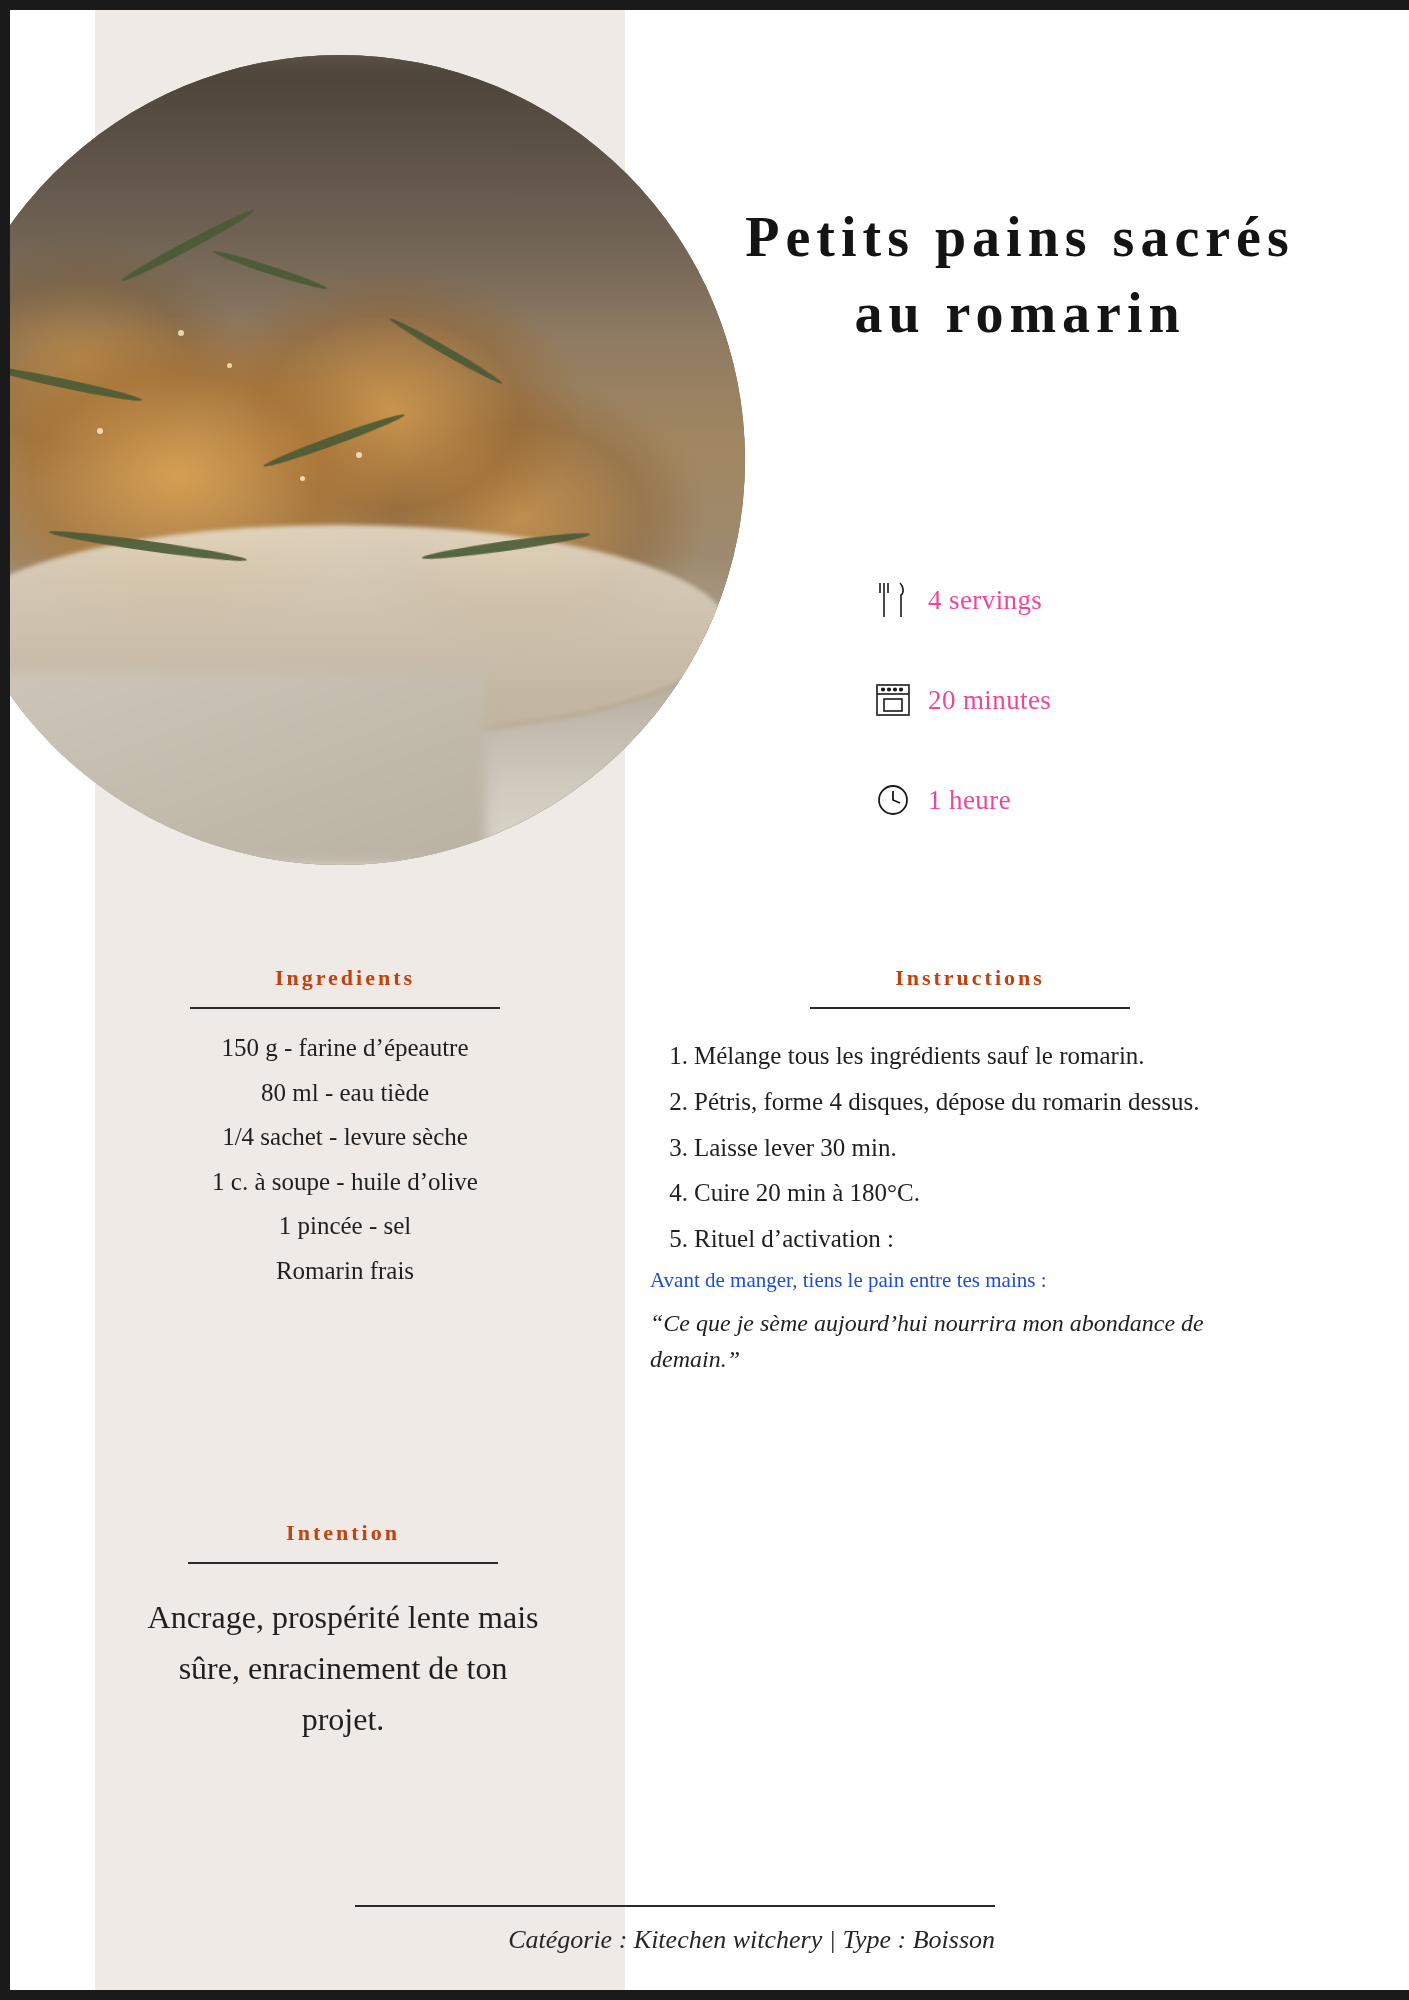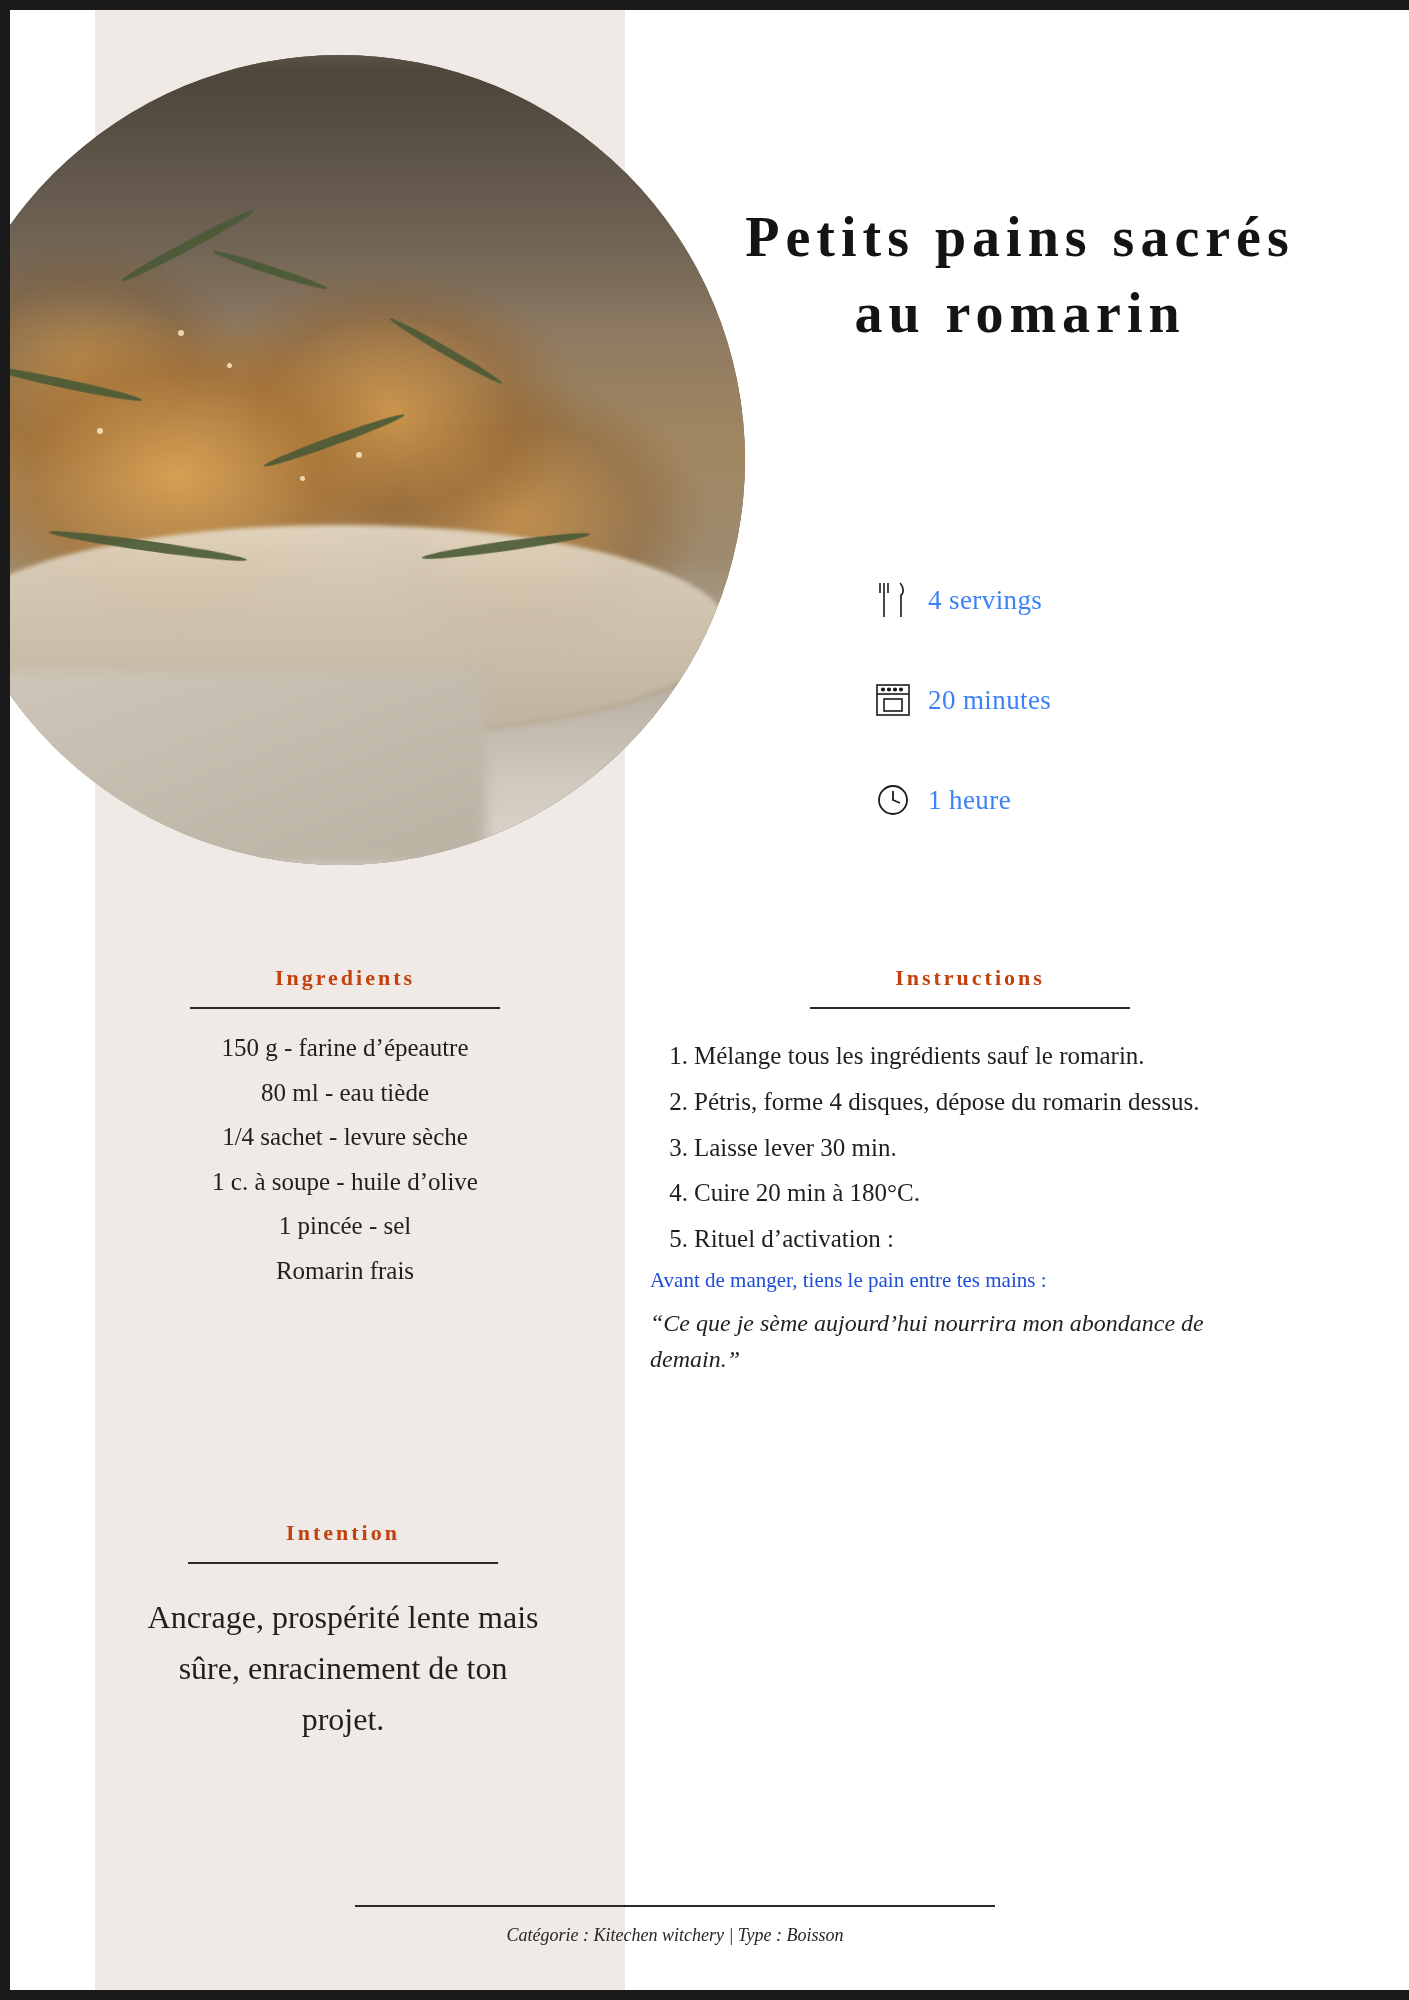--- a/index.html
+++ b/index.html
@@ -121,21 +121,21 @@
   .meta-icon {
     width: 46px;
     height: 46px;
     display: flex;
     align-items: center;
     justify-content: center;
     flex: 0 0 46px;
   }
   .meta-text {
     font-size: 27px;
-    color: #3b82f6;
+    color: #ec4899;
     margin-left: 12px;
     letter-spacing: 0.4px;
   }
   
   .sec {
     position: absolute;
   }
   .sec-title {
     font-family: "Liberation Serif", serif;
     font-weight: bold;
@@ -209,23 +209,23 @@
     top: 1895px;
     width: 640px;
     height: 2px;
     background: #2a2a2a;
   }
   .footer-text {
     position: absolute;
     left: 345px;
     top: 1915px;
     width: 640px;
-    text-align: center;
+    text-align: right;
     font-style: italic;
-    font-size: 18px;
+    font-size: 26px;
     color: #262626;
   }
 </style>
 </head>
 <body>
 
 <div class="page">
 
   <div class="beige-band"></div>
 

